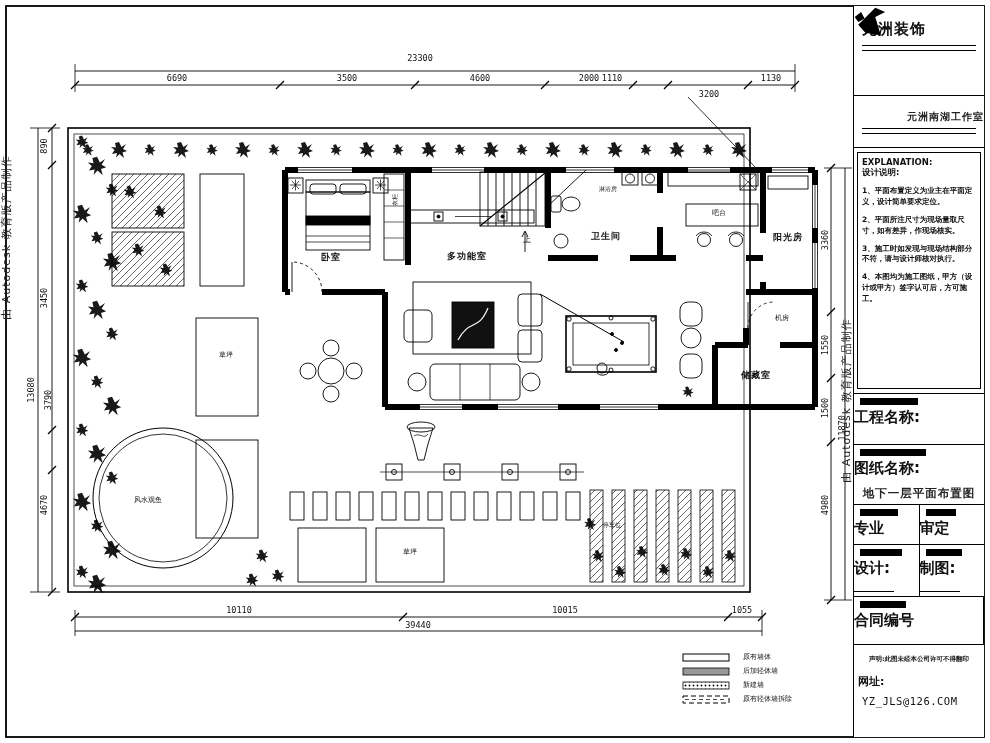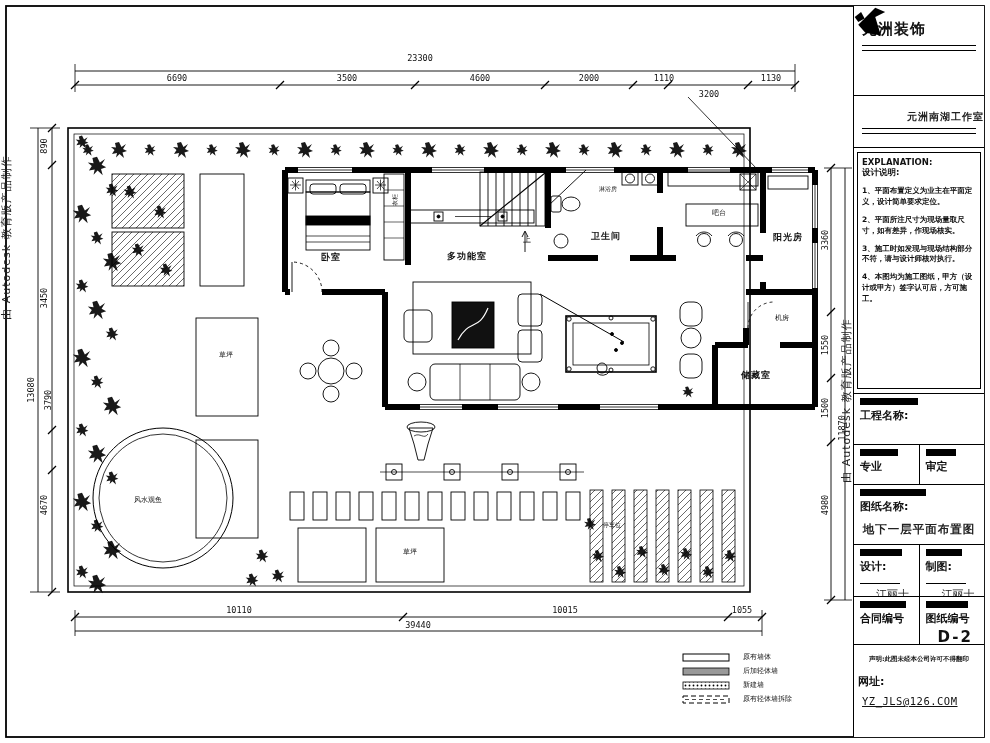--- a/index.html
+++ b/index.html
@@ -20,31 +20,31 @@
       border-left:1.5px solid #000;display:flex;flex-direction:column;box-sizing:border-box;background:#fff;}
   .tb section{box-sizing:border-box;border-bottom:1px solid #000;position:relative;overflow:hidden;}
   .brandrow{display:flex;align-items:center;gap:4px;padding:14px 8px 2px 8px;}
   .brandname{font-size:15px;font-weight:bold;letter-spacing:1px;}
   .rule2{height:4px;border-top:1.5px solid #000;border-bottom:1px solid #000;margin:4px 8px 0 8px;}
   .studio{font-size:10px;font-weight:bold;text-align:right;letter-spacing:1px;color:#222;padding-top:14px;}
   .explbox{margin:4px 3px;border:1px solid #000;padding:4px 4px;flex:1;}
   .explbox h4{margin:0;font-size:8.5px;font-weight:bold;}
   .explbox p{margin:7px 0 0 0;font-size:7.5px;font-weight:bold;line-height:1.45;color:#111;}
   .bar{height:7px;background:#000;margin:4px 0 3px 6px;}
-  .fldlab{font-size:11px;font-weight:bold;margin-left:6px;}
+  .fldlab{font-size:15px;font-weight:bold;}
   .dwgtitle{font-size:11.5px;font-weight:bold;letter-spacing:1px;text-align:center;margin-top:8px;color:#222;}
   .grid2{display:flex;}
   .grid2>div{flex:1;box-sizing:border-box;}
   .grid2>div:first-child{border-right:1px solid #000;}
   .sigline{display:inline-block;width:40px;border-bottom:1.5px solid #000;height:9px;}
   .sig{font-size:11px;margin-left:22px;color:#222;}
   .sheetno{font-size:15px;font-weight:bold;letter-spacing:2px;margin:2px 0 0 18px;}
   .disc{font-size:6.5px;font-weight:bold;text-align:center;margin-top:10px;letter-spacing:0;}
   .web{font-size:11px;font-weight:bold;margin:10px 0 0 4px;}
-  .email{font-size:10.5px;margin:6px 0 0 8px;letter-spacing:.5px;font-family:"DejaVu Sans Mono",monospace;text-decoration:underline;}
+  .email{font-size:10.5px;margin:6px 0 0 8px;letter-spacing:.5px;font-family:"DejaVu Sans Mono",monospace;}
 </style>
 </head>
 <body>
 
 <div class="stage">
 
   <svg id="plan-svg" width="990" height="743" viewBox="0 0 990 743">
     <defs>
       <pattern id="ph" width="7" height="7" patternUnits="userSpaceOnUse">
         <path d="M0,7 L7,0" stroke="#444" stroke-width="0.8"></path>
@@ -362,21 +362,21 @@
         <use href="#treesym" transform="translate(252,580) scale(0.8)"></use>
         <use href="#treesym" transform="translate(688,392) scale(0.7)"></use>
       </g>
   </svg>
 
   <span class="lbl dim c" style="left:420px;top:58px">23300</span>
   <span class="lbl dim c" style="left:177px;top:78px">6690</span>
   <span class="lbl dim c" style="left:347px;top:78px">3500</span>
   <span class="lbl dim c" style="left:480px;top:78px">4600</span>
   <span class="lbl dim c" style="left:589px;top:78px">2000</span>
-  <span class="lbl dim c" style="left:664px;top:78px">1110</span>
+  <span class="lbl dim c" style="left:612px;top:78px">1110</span>
   <span class="lbl dim c" style="left:709px;top:94px">3200</span>
   <span class="lbl dim c" style="left:771px;top:78px">1130</span>
   <span class="lbl dim cv" style="left:44px;top:146px">890</span>
   <span class="lbl dim cv" style="left:44px;top:298px">3450</span>
   <span class="lbl dim cv" style="left:48px;top:400px">3790</span>
   <span class="lbl dim cv" style="left:31px;top:390px">13080</span>
   <span class="lbl dim cv" style="left:44px;top:505px">4670</span>
   <span class="lbl dim cv" style="left:825px;top:240px">3360</span>
   <span class="lbl dim cv" style="left:825px;top:345px">1550</span>
   <span class="lbl dim cv" style="left:825px;top:408px">1500</span>
@@ -432,36 +432,36 @@
         <p>1、平面布置定义为业主在平面定义，设计简单要求定位。</p>
         <p>2、平面所注尺寸为现场量取尺寸，如有差异，作现场核实。</p>
         <p>3、施工时如发现与现场结构部分不符，请与设计师核对执行。</p>
         <p>4、本图均为施工图纸，甲方（设计或甲方）签字认可后，方可施工。</p>
       </div>
     </section>
     <section style="height:51px">
       <div class="bar" style="width:58px"></div>
       <div class="fldlab">工程名称:</div>
     </section>
+    <section style="height:60px">
+      <div class="bar" style="width:66px"></div>
+      <div class="fldlab">图纸名称:</div>
+      <div class="dwgtitle">地下一层平面布置图</div>
+    </section>
     <section style="height:40px;padding:0">
       <div class="grid2" style="height:100%">
         <div>
           <div class="bar" style="width:38px"></div>
           <div class="fldlab">专业</div>
         </div>
         <div>
           <div class="bar" style="width:30px"></div>
           <div class="fldlab">审定</div>
         </div>
       </div>
-    </section>
-    <section style="height:60px">
-      <div class="bar" style="width:66px"></div>
-      <div class="fldlab">图纸名称:</div>
-      <div class="dwgtitle">地下一层平面布置图</div>
     </section>
     <section style="height:52px;padding:0">
       <div class="grid2" style="height:100%">
         <div>
           <div class="bar" style="width:42px"></div>
           <div class="fldlab"><span>设计:</span><span class="sigline"></span></div>
           <div class="sig">江丽士</div>
         </div>
         <div>
           <div class="bar" style="width:36px"></div>
@@ -469,25 +469,20 @@
           <div class="sig">江丽士</div>
         </div>
       </div>
     </section>
     <section style="height:48px;padding:0">
       <div class="grid2" style="height:100%">
         <div>
           <div class="bar" style="width:46px"></div>
           <div class="fldlab">合同编号</div>
         </div>
-        <div>
-          <div class="bar" style="width:42px"></div>
-          <div class="fldlab">图纸编号</div>
-          <div class="sheetno">D-2</div>
-        </div>
       </div>
     </section>
     <section style="flex:1;border-bottom:none">
       <div class="disc">声明:此图未经本公司许可不得翻印</div>
       <div class="web">网址:</div>
       <div class="email">YZ_JLS@126.COM</div>
     </section>
   </aside>
 </div>
 

